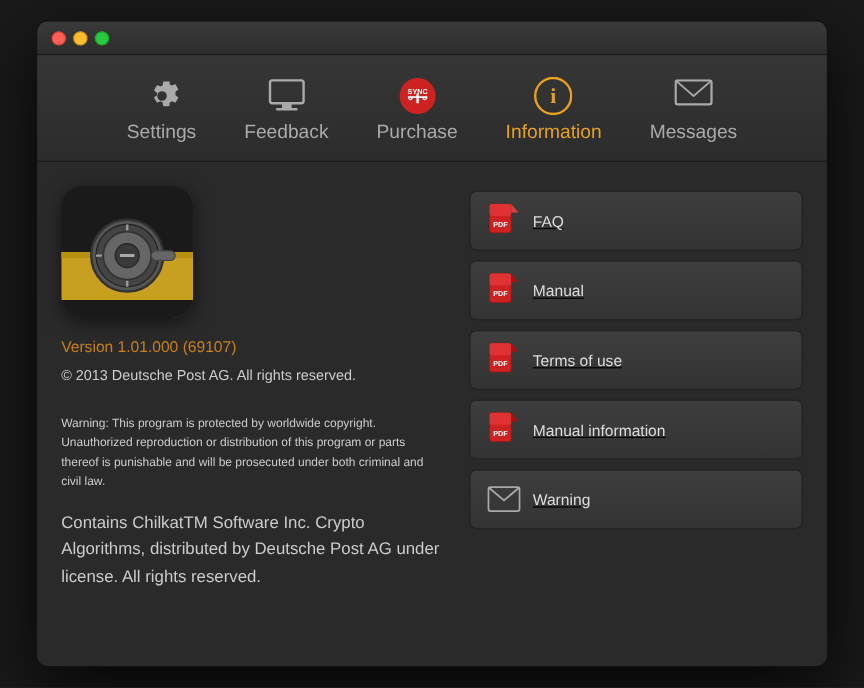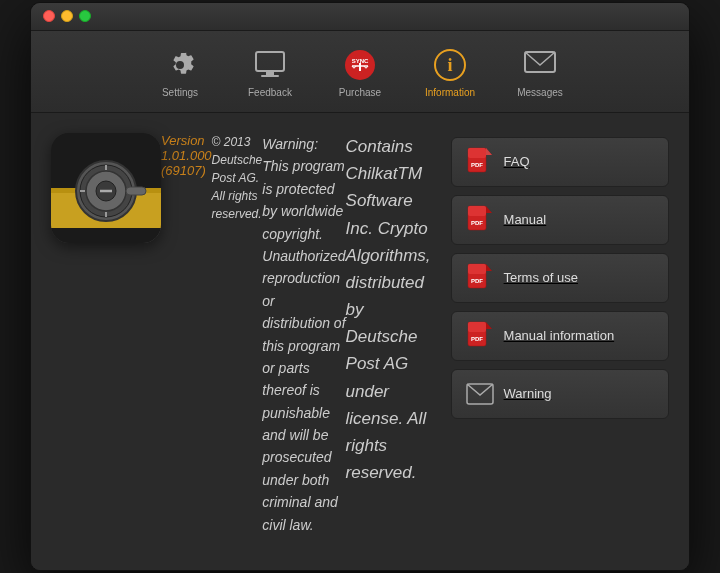--- a/index.html
+++ b/index.html
@@ -74,21 +74,21 @@
     .toolbar-icon {
       width: 36px;
       height: 36px;
       display: flex;
       align-items: center;
       justify-content: center;
       margin-bottom: 4px;
     }
 
     .toolbar-label {
-      font-size: 10px;
+      font-size: 16px;
       color: #aaa;
       text-align: right;
     }
 
     
     .icon-svg {
       fill: #aaa;
     }
 
     
@@ -97,22 +97,21 @@
       padding: 20px;
       gap: 20px;
       min-height: 420px;
       background: #2a2a2a;
     }
 
     
     .left-panel {
       flex: 0 0 320px;
       display: flex;
-      flex-direction: row;
-      font-style: italic;
+      flex-direction: column;
     }
 
     .app-icon-container {
       display: flex;
       justify-content: flex-start;
       margin-bottom: 16px;
     }
 
     .app-icon {
       width: 110px;
@@ -135,28 +134,28 @@
 
     .copyright-text {
       color: #ccc;
       font-size: 12px;
       margin-bottom: 24px;
       line-height: 1.5;
     }
 
     .warning-text {
       color: #ccc;
-      font-size: 14px;
+      font-size: 10px;
       line-height: 1.6;
       margin-bottom: 14px;
     }
 
     .contains-text {
       color: #ccc;
-      font-size: 17px;
+      font-size: 14px;
       line-height: 1.6;
     }
 
     
     .right-panel {
       flex: 1;
       display: flex;
       flex-direction: column;
       gap: 8px;
       padding-top: 4px;

